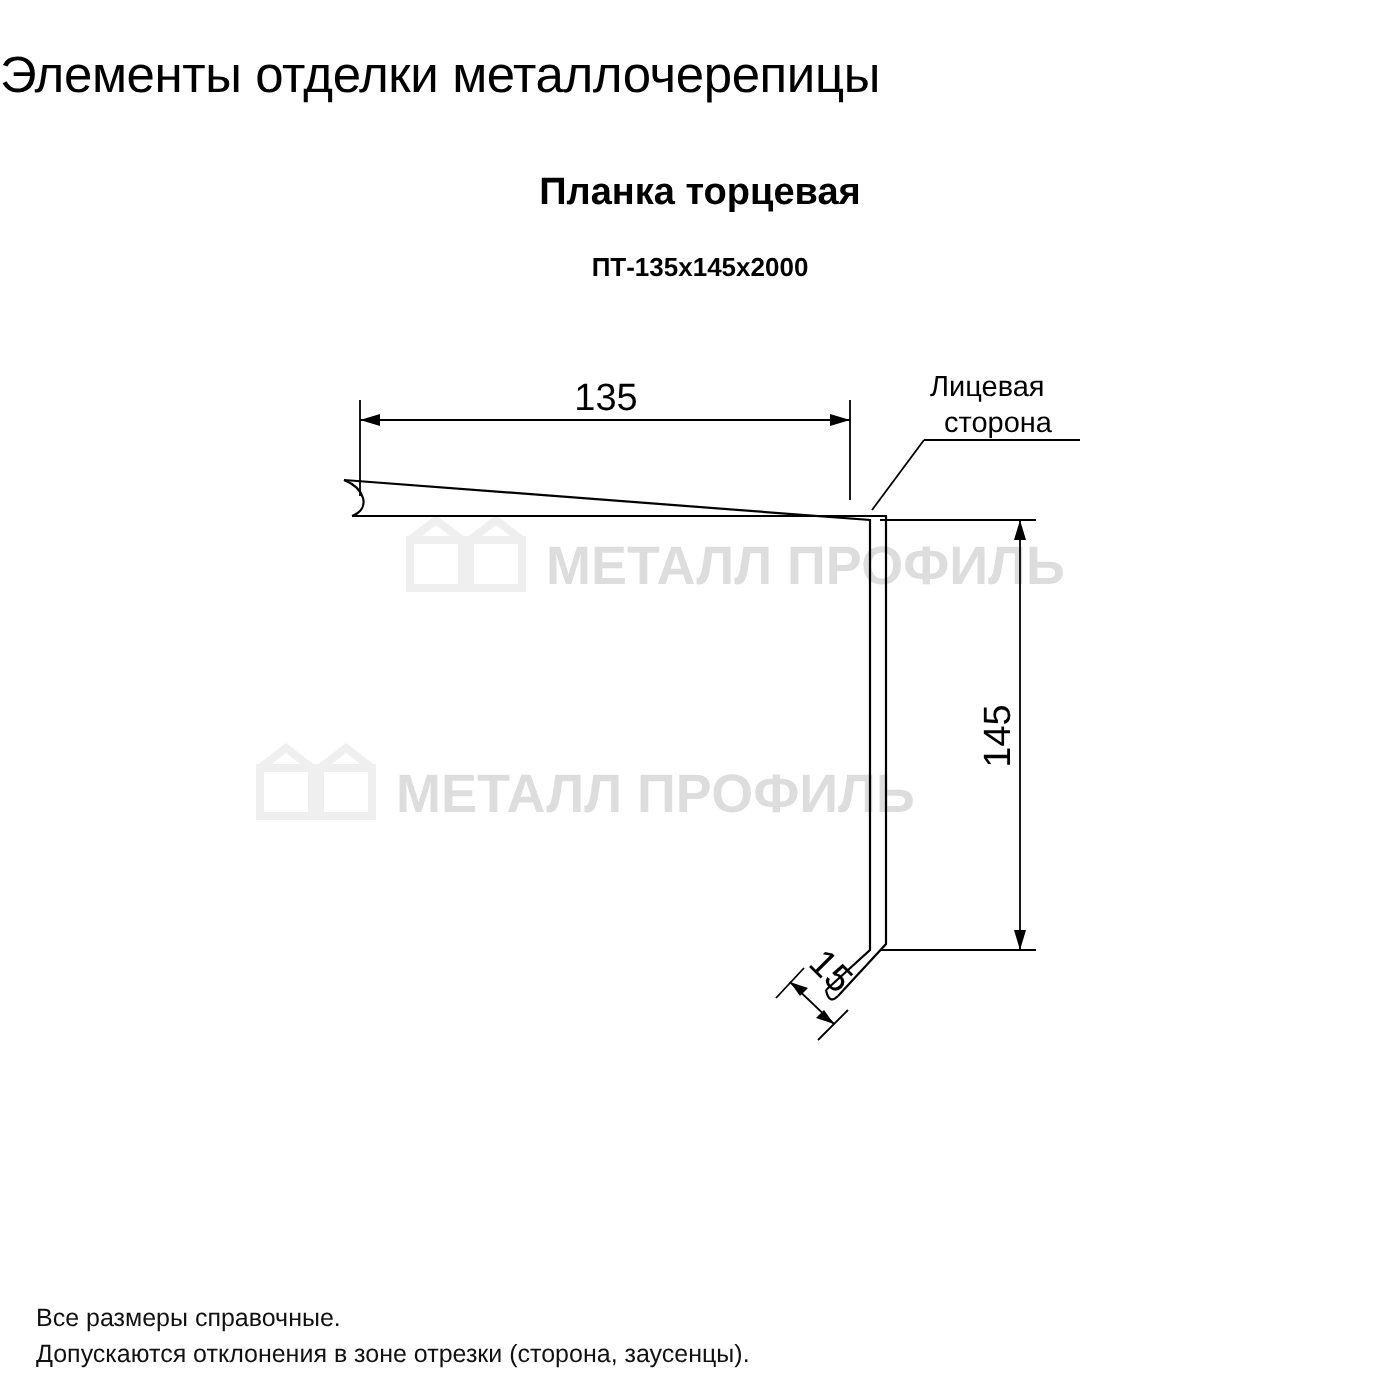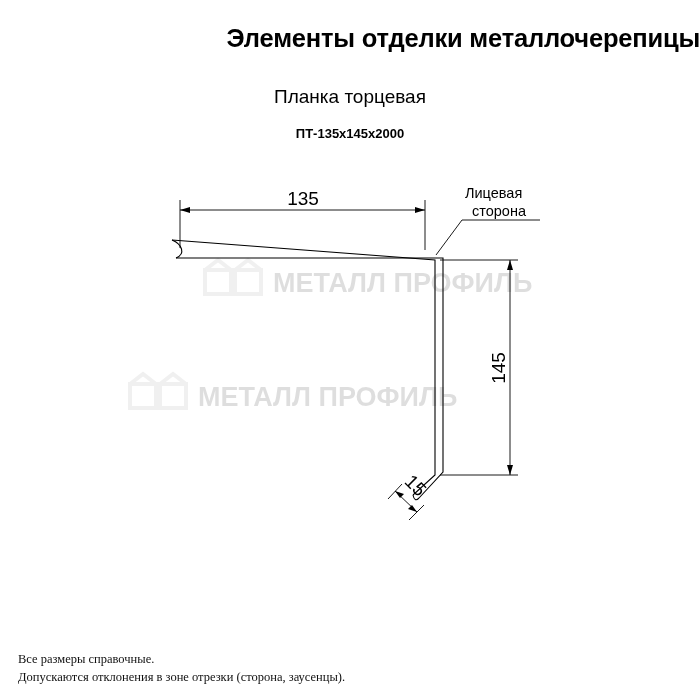--- a/index.html
+++ b/index.html
@@ -18,34 +18,34 @@
   .page {
     position: relative;
     width: 700px;
     height: 700px;
   }
   .title {
     position: absolute;
     top: 24px;
     left: 0;
     width: 700px;
-    text-align: right;
+    text-align: left;
     font-size: 25.5px;
-    font-weight: bold;
+    font-weight: normal;
     letter-spacing: -0.2px;
     color: #000;
   }
   .subtitle {
     position: absolute;
     top: 86px;
     left: 0;
     width: 700px;
     text-align: center;
     font-size: 19px;
-    font-weight: normal;
+    font-weight: bold;
     color: #000;
   }
   .code {
     position: absolute;
     top: 126px;
     left: 0;
     width: 700px;
     text-align: center;
     font-size: 13px;
     font-weight: bold;
@@ -69,21 +69,20 @@
   .footnotes {
     position: absolute;
     left: 18px;
     bottom: 14px;
     font-size: 12.5px;
     line-height: 18px;
     color: #111;
   }
   .footnotes div {
     white-space: nowrap;
-    font-family: Liberation Serif, serif;
   }
   svg text {
     font-family: "Liberation Sans", sans-serif;
     fill: #000;
   }
 </style>
 </head>
 <body>
 
 <div class="page">

